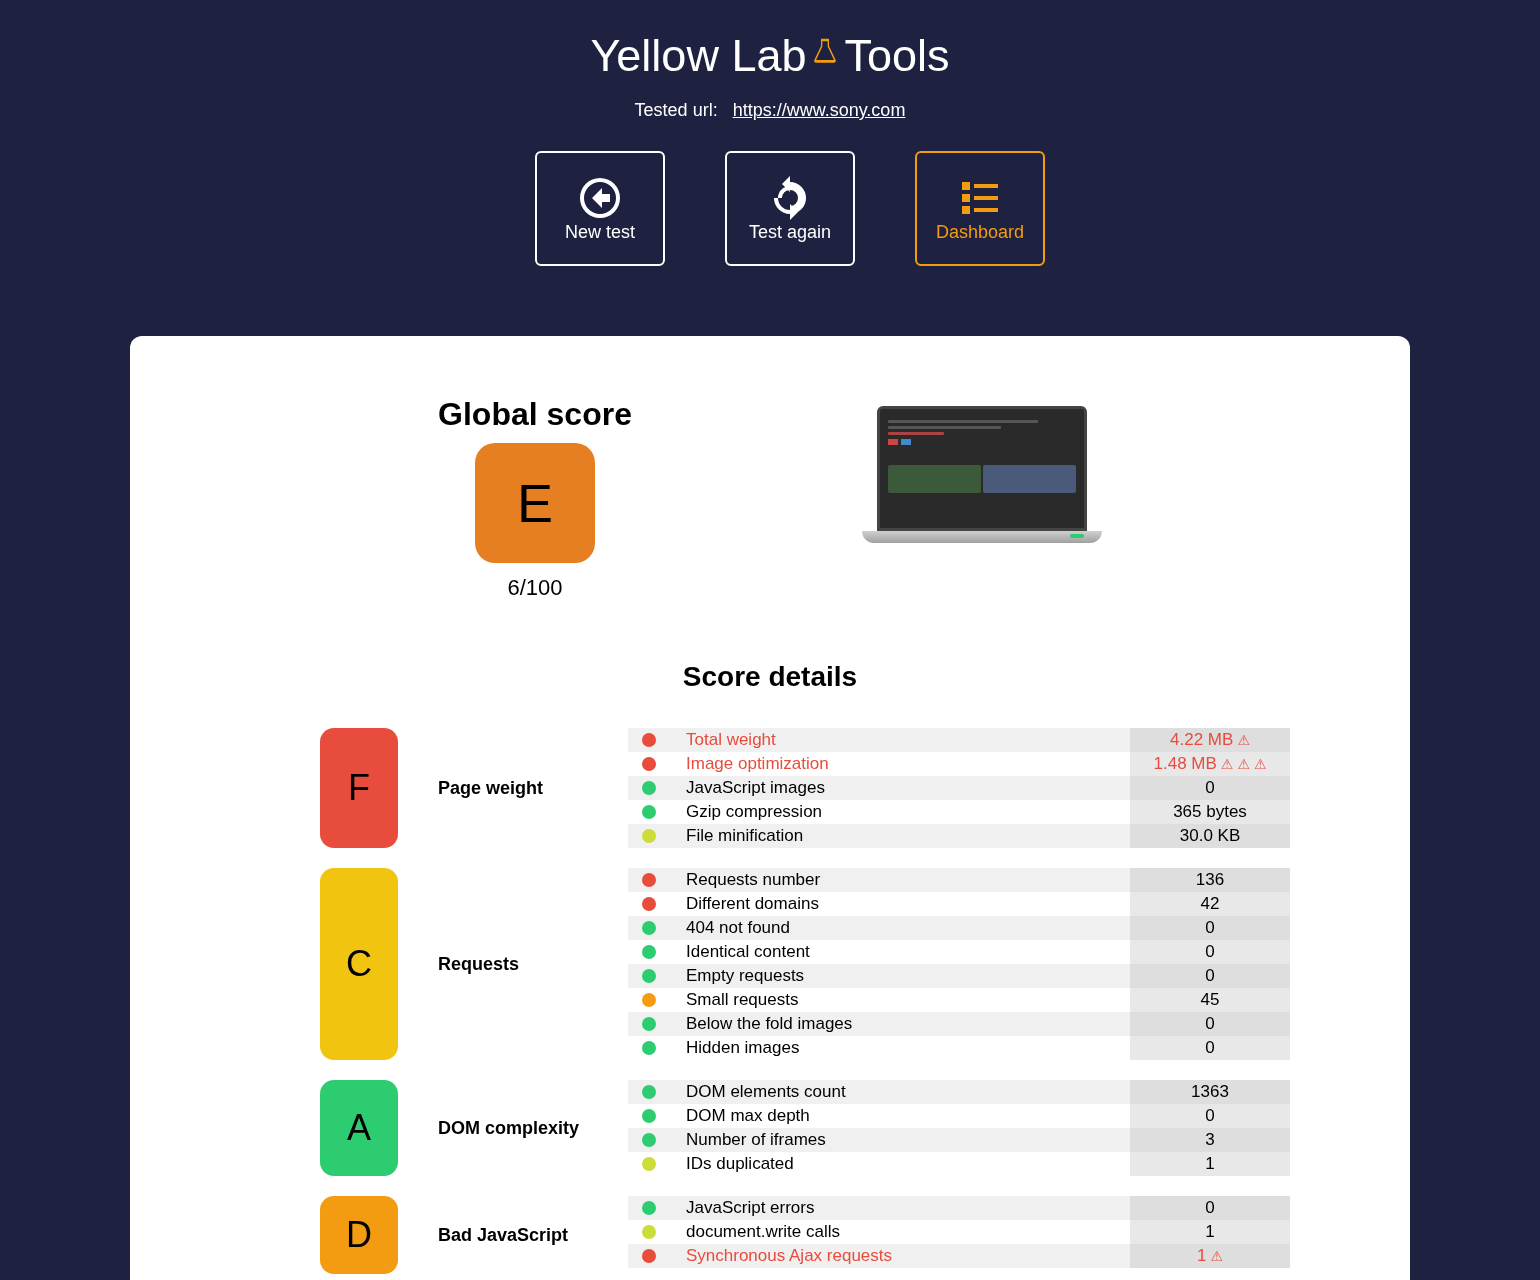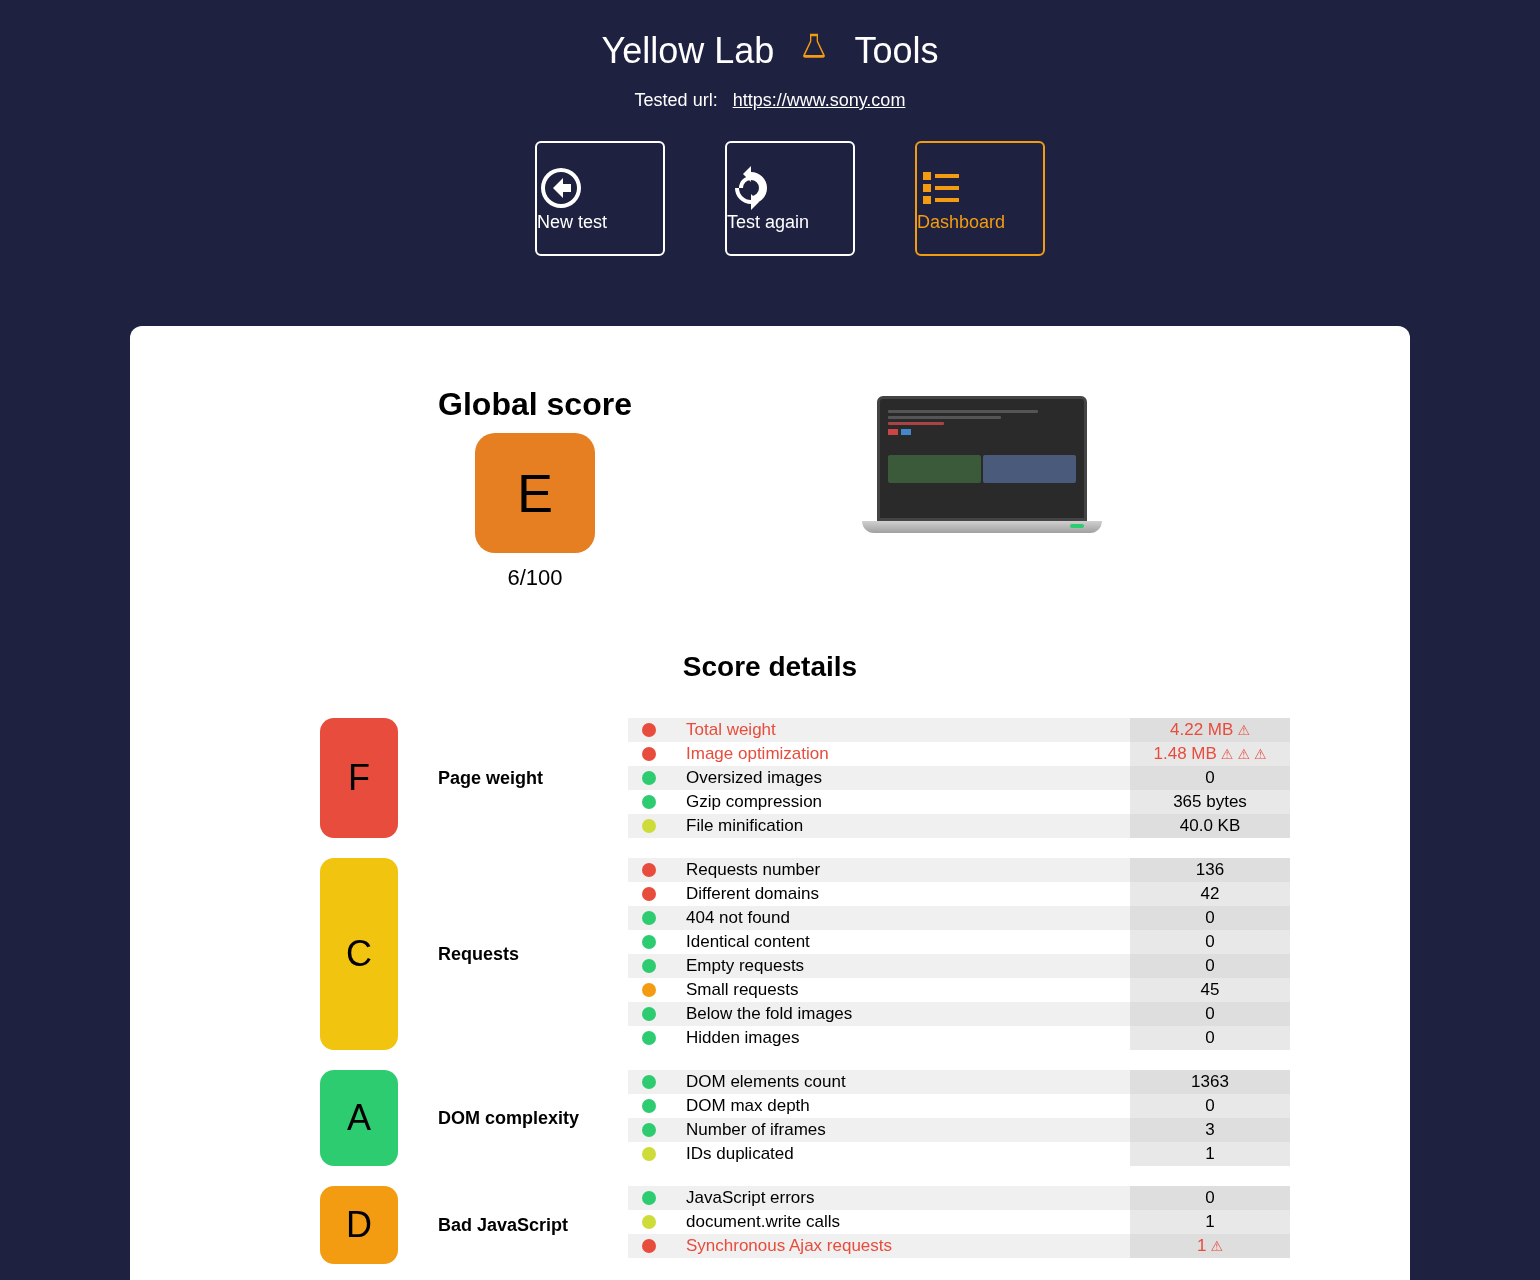--- a/index.html
+++ b/index.html
@@ -5,29 +5,29 @@
 * { margin: 0; padding: 0; box-sizing: border-box; }
 body {
   background: #1e2140;
   font-family: -apple-system, BlinkMacSystemFont, "Segoe UI", Helvetica, Arial, sans-serif;
   color: #fff;
   width: 1540px;
   min-height: 1280px;
   transform-origin: top left;
 }
 .header { text-align: center; padding: 30px 0 20px; }
-.title { font-size: 36px; font-weight: 400; display: inline-flex; align-items: center; gap: 24px; }
+.title { font-size: 45px; font-weight: 400; display: inline-flex; align-items: center; gap: 3px; }
 .title .flask { color: #f39c12; font-size: 32px; }
 .tested-url { margin-top: 18px; font-size: 18px; }
 .tested-url a { color: #fff; text-decoration: underline; margin-left: 10px; margin-top: 33px; }
 .nav-buttons { display: flex; justify-content: center; gap: 20px; margin-top: 30px; }
 .nav-btn {
   width: 130px; height: 115px;
   border: 2px solid #fff; border-radius: 6px;
-  display: flex; flex-direction: column; align-items: flex-start; justify-content: center;
+  display: flex; flex-direction: column; align-items: center; justify-content: center;
   gap: 0; cursor: pointer; color: #fff; font-size: 18px; margin-left: 40px;
 }
 .nav-btn.active { border-color: #f39c12; color: #f39c12; }
 .nav-btn svg { width: 48px; height: 48px; }
 .nav-btn.active svg { fill: #f39c12; }
 .content-card {
   background: #fff; color: #000; width: 1280px;
   margin: 50px auto 0; border-radius: 12px; padding: 60px 40px;
 }
 .global-section { display: flex; justify-content: center; gap: 230px; align-items: flex-start; margin-bottom: 60px; }
@@ -182,37 +182,37 @@
             <div class="metric-name">Image optimization</div>
             <div class="metric-value">
               <span>1.48 MB</span>
               <span class="warn-icon">⚠</span>
               <span class="warn-icon">⚠</span>
               <span class="warn-icon">⚠</span>
             </div>
           </div>
           <div class="metric-row odd">
             <div class="metric-dot dot-green"></div>
-            <div class="metric-name">Oversized images</div>
+            <div class="metric-name">JavaScript images</div>
             <div class="metric-value">
               <span>0</span>
             </div>
           </div>
           <div class="metric-row">
             <div class="metric-dot dot-green"></div>
             <div class="metric-name">Gzip compression</div>
             <div class="metric-value">
               <span>365 bytes</span>
             </div>
           </div>
           <div class="metric-row odd">
             <div class="metric-dot dot-yellow"></div>
             <div class="metric-name">File minification</div>
             <div class="metric-value">
-              <span>40.0 KB</span>
+              <span>30.0 KB</span>
             </div>
           </div>
         </div>
       </div>
       <div class="category">
         <div class="cat-grade grade-C" style="height: 192px;">C</div>
         <div class="cat-title" style="height: 192px;">Requests</div>
         <div class="metrics">
           <div class="metric-row odd">
             <div class="metric-dot dot-red"></div>

